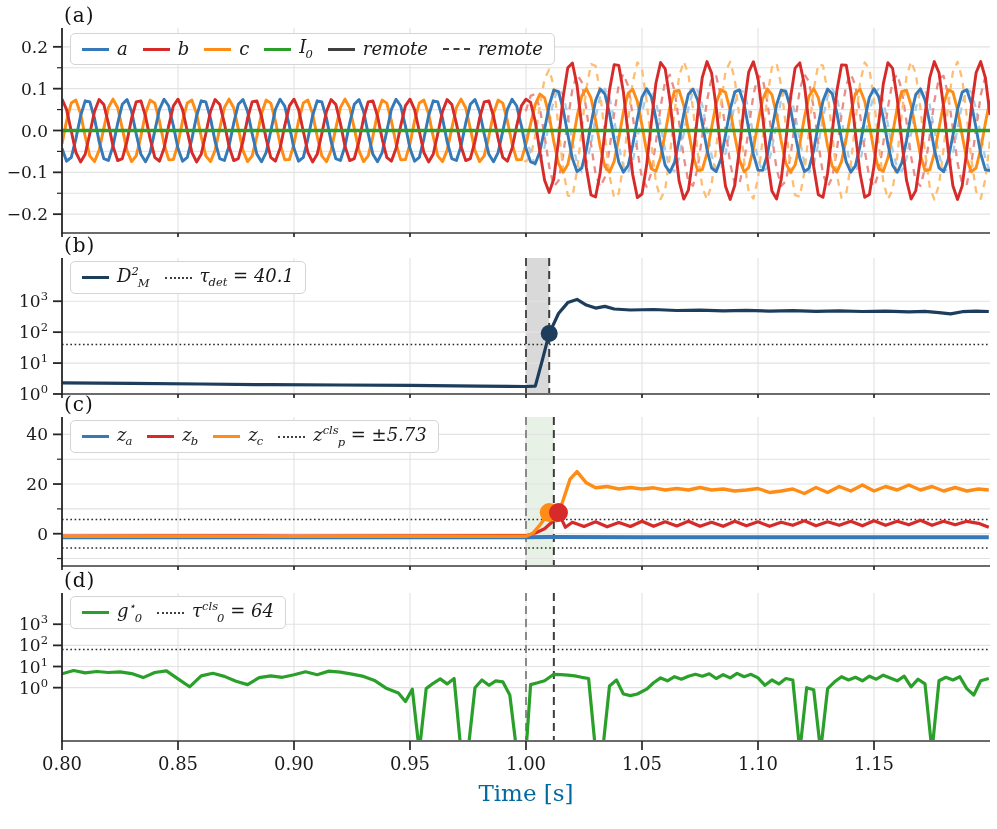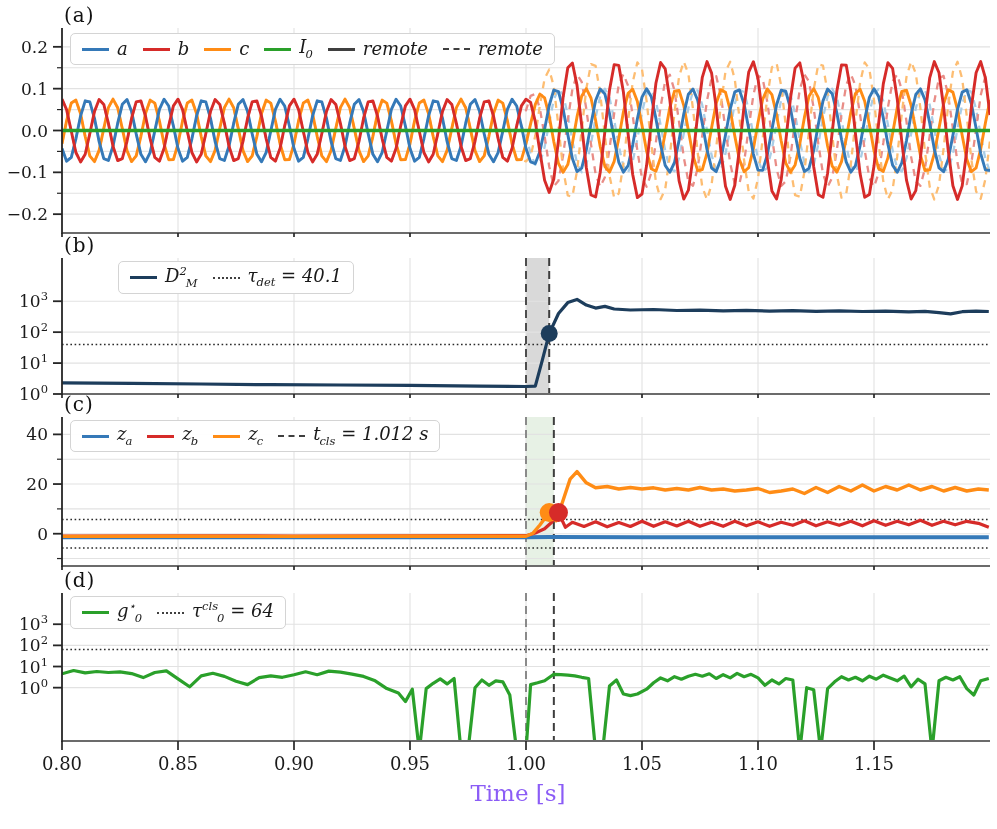--- a/index.html
+++ b/index.html
@@ -4,30 +4,30 @@
 <style>
   html,body{margin:0;padding:0;background:#fff;}
   .fig{position:relative;width:997px;height:829px;background:#ffffff;overflow:hidden;
        font-family:"DejaVu Serif", serif;color:#1a1a1a;}
   .fig svg{position:absolute;top:0;left:0;}
   .ptitle{position:absolute;left:64px;font-size:20px;color:#111;letter-spacing:1px;}
   #title-a{top:3px;} #title-b{top:233px;} #title-c{top:392px;} #title-d{top:568px;}
   .legend{position:absolute;display:flex;align-items:center;gap:15px;
           background:rgba(255,255,255,0.96);border:1.5px solid #d4d4d4;border-radius:5px;
           padding:4px 11px;font-size:18px;white-space:nowrap;}
-  #legend-a{left:70px;top:33px;} #legend-b{left:70px;top:261px;margin-left:48px;}
+  #legend-a{left:70px;top:33px;} #legend-b{left:70px;top:261px;}
   #legend-c{left:70px;top:420px;} #legend-d{left:70px;top:596px;}
   .li{display:inline-flex;align-items:center;gap:8px;}
   .sw{display:inline-block;width:27px;height:0;border-top:3.2px solid #000;}
   .sw.dotted{border-top-style:dotted;border-top-width:2.6px;}
   .sw.dashed{border-top-style:dashed;border-top-width:2.8px;}
   .ll{font-style:italic;line-height:1;}
   .ll sup{font-size:64%;} .ll sub{font-size:64%;margin-left:-1px;}
-  .xlabel{position:absolute;left:54px;width:928px;top:780px;text-align:center;
-          font-size:23px;color:#8b5cf6;}
+  .xlabel{position:absolute;left:62px;width:928px;top:780px;text-align:center;
+          font-size:23px;color:#0369a1;}
 </style>
 </head>
 <body>
 
 <div class="fig">
   <svg id="plot" width="997" height="829">
       <g>
         <clipPath id="clipa">
           <rect x="62" y="27" width="928" height="206"></rect>
         </clipPath>
@@ -282,22 +282,22 @@
       </span>
       <span class="li">
         <span class="sw solid" style="border-top-color: rgb(214, 43, 41);"></span>
         <span class="ll">z<sub>b</sub></span>
       </span>
       <span class="li">
         <span class="sw solid" style="border-top-color: rgb(255, 140, 21);"></span>
         <span class="ll">z<sub>c</sub></span>
       </span>
       <span class="li">
-        <span class="sw dashed" style="border-top-color: rgb(63, 63, 63);"></span>
-        <span class="ll">t<sub>cls</sub> = 1.012 s</span>
+        <span class="sw dotted" style="border-top-color: rgb(63, 63, 63);"></span>
+        <span class="ll">z<sup>cls</sup><sub>p</sub> = ±5.73</span>
       </span>
     </div>
   <div class="legend" id="legend-d">
       <span class="li">
         <span class="sw solid" style="border-top-color: rgb(42, 160, 42);"></span>
         <span class="ll">g<sup>⋆</sup><sub>0</sub></span>
       </span>
       <span class="li">
         <span class="sw dotted" style="border-top-color: rgb(63, 63, 63);"></span>
         <span class="ll">τ<sup>cls</sup><sub>0</sub> = 64</span>

